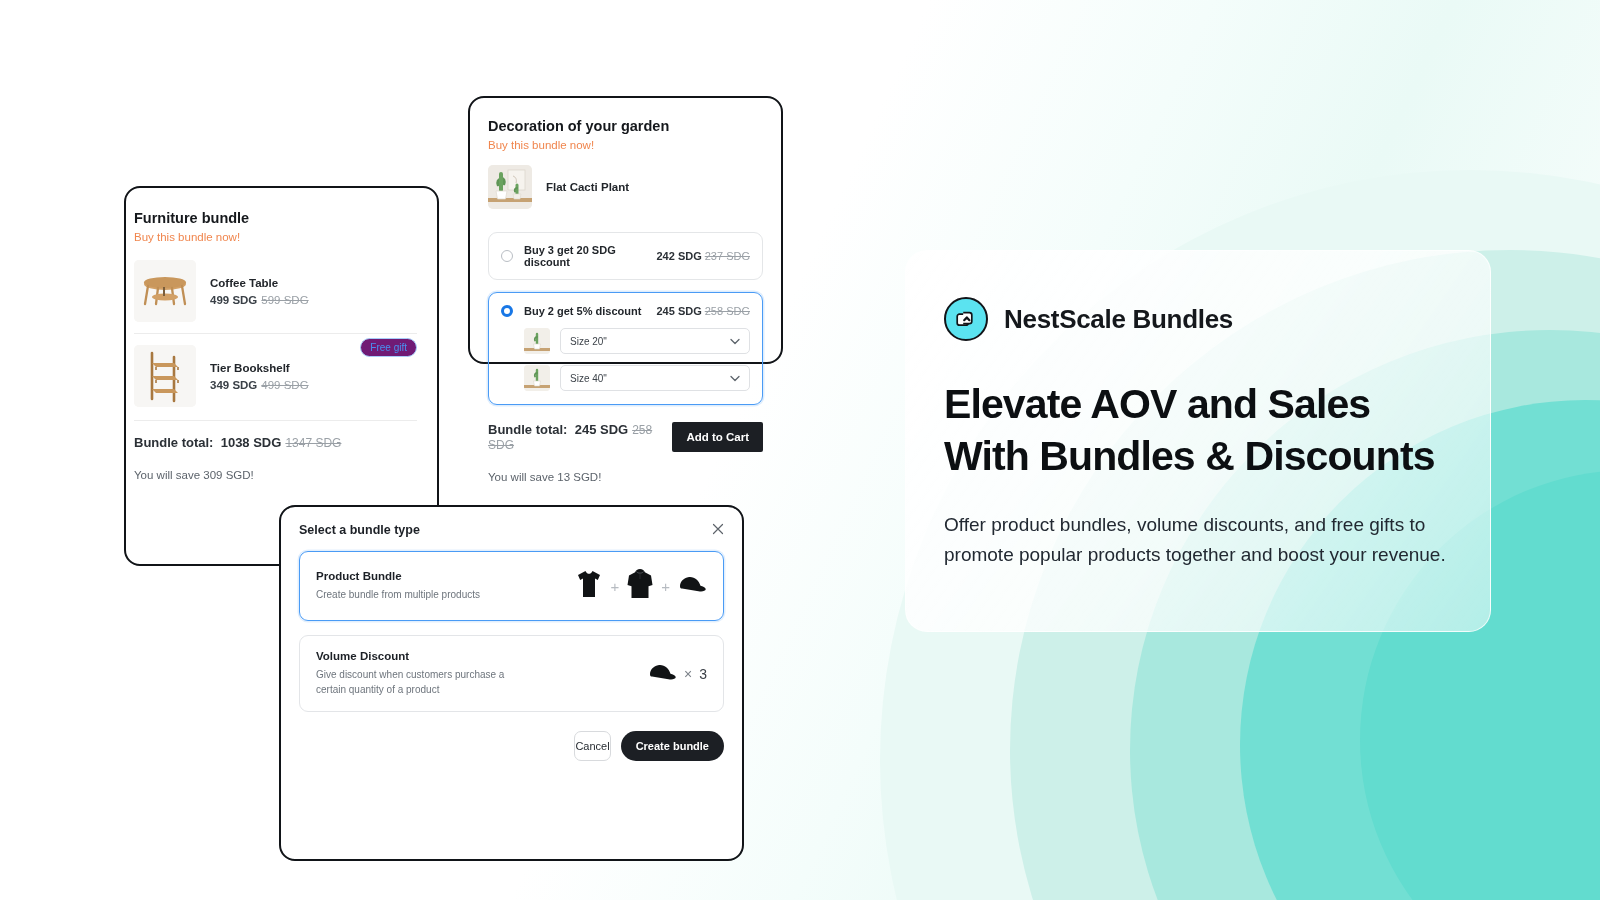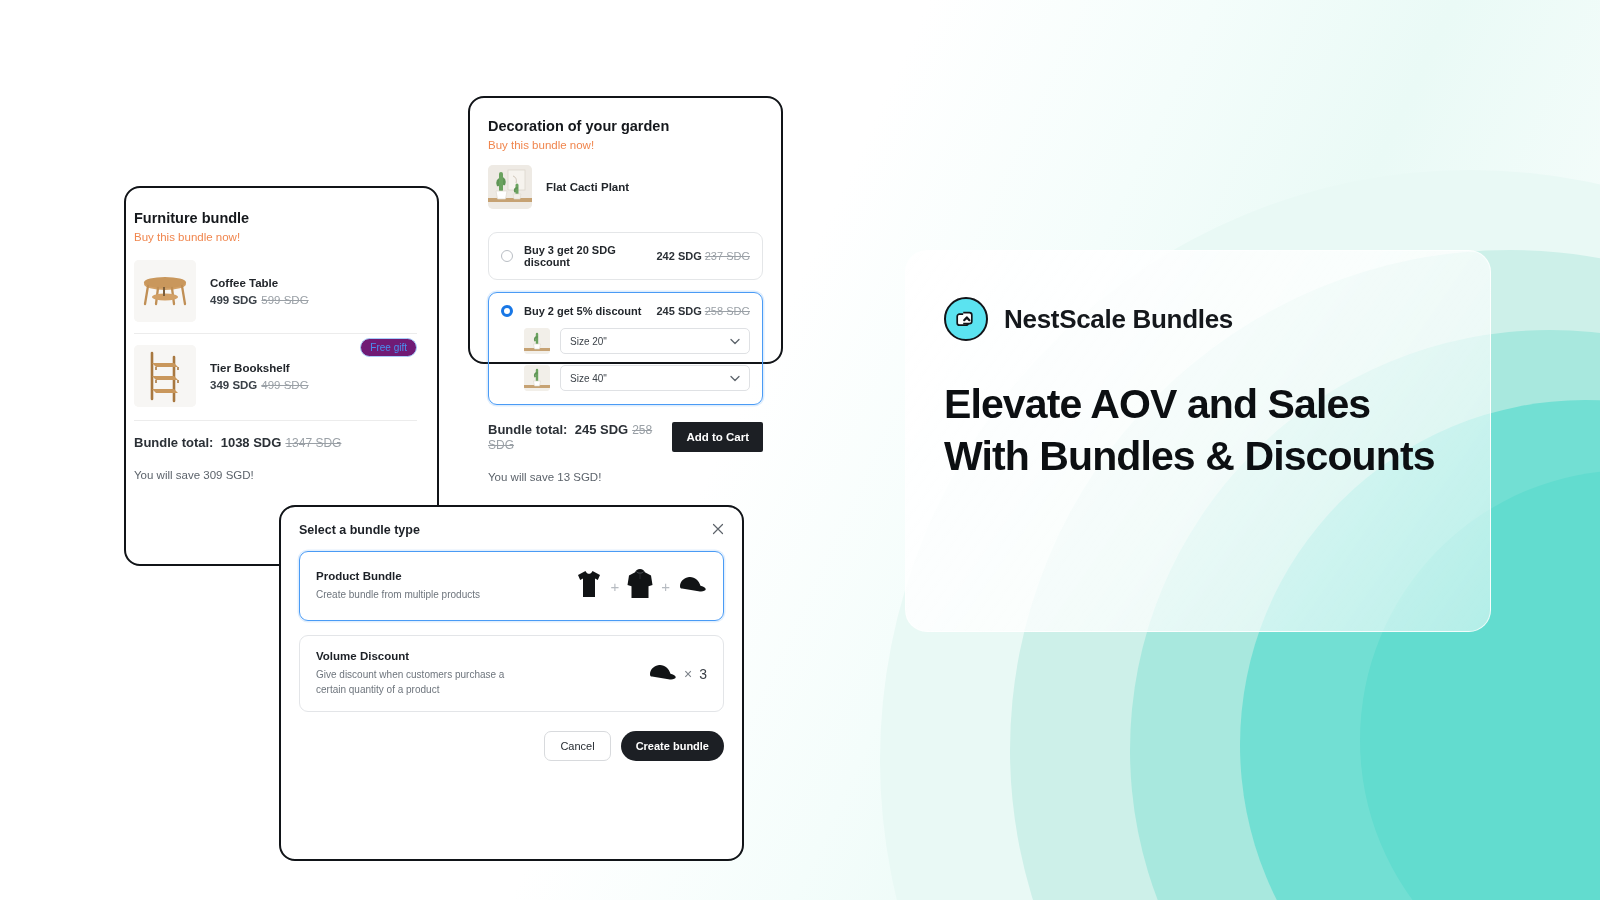--- a/index.html
+++ b/index.html
@@ -112,21 +112,21 @@
   .type-card.selected { border:1.6px solid #4a9bf5; box-shadow:0 0 0 1.5px rgba(74,155,245,0.16); }
   .type-name { font-size:11.5px; font-weight:bold; color:#1c2026; }
   .type-desc { font-size:10px; color:#6e757d; margin-top:6px; line-height:1.45; max-width:215px; }
   .type-art { display:flex; align-items:center; gap:7px; }
   .plus { color:#b6bbc1; font-size:15px; }
   .times { color:#7b8188; font-size:14px; }
   .qty { color:#3b4047; font-size:14px; font-weight:500; }
   .modal-foot { display:flex; justify-content:flex-end; gap:10px; margin-top:19px; }
   .btn-light {
     background:#fff; border:1px solid #d8dadd; border-radius:7px; font-size:11px;
-    color:#272c32; padding:8px 15px; font-weight:500;
+    color:#272c32; padding:8px 0; font-weight:500;
   }
   .btn-dark-sm {
     background:#1c1f24; border:none; border-radius:15px; font-size:11px; color:#fff;
     padding:8px 15px; font-weight:bold;
   }
 </style>
 </head>
 <body>
 
 <div class="stage">
@@ -148,20 +148,21 @@
           <path d="M9.2 5.6h6.2a2.4 2.4 0 0 1 2.4 2.4v6.2a2.4 2.4 0 0 1-2.4 2.4H9.2" fill="#ffffff" stroke="#111418" stroke-width="1.7" stroke-linejoin="round"></path>
           <path d="M10.2 13.2l2.6-2.8 2.6 2.8" fill="none" stroke="#111418" stroke-width="2.2" stroke-linecap="round" stroke-linejoin="round"></path>
         </svg>
       </div>
       <div class="brand-name">NestScale Bundles</div>
     </div>
     <div class="hero-title">
       <div>Elevate AOV and Sales</div>
       <div>With Bundles &amp; Discounts</div>
     </div>
+    <div class="hero-sub">Offer product bundles, volume discounts, and free gifts to promote popular products together and boost your revenue.</div>
   </div>
 
   <div class="card" id="furniture-card">
     <div class="bundle-title">Furniture bundle</div>
     <div class="bundle-cta">Buy this bundle now!</div>
 
     <div style="margin-top:6px;">
 
 
       <div class="prod-row">

